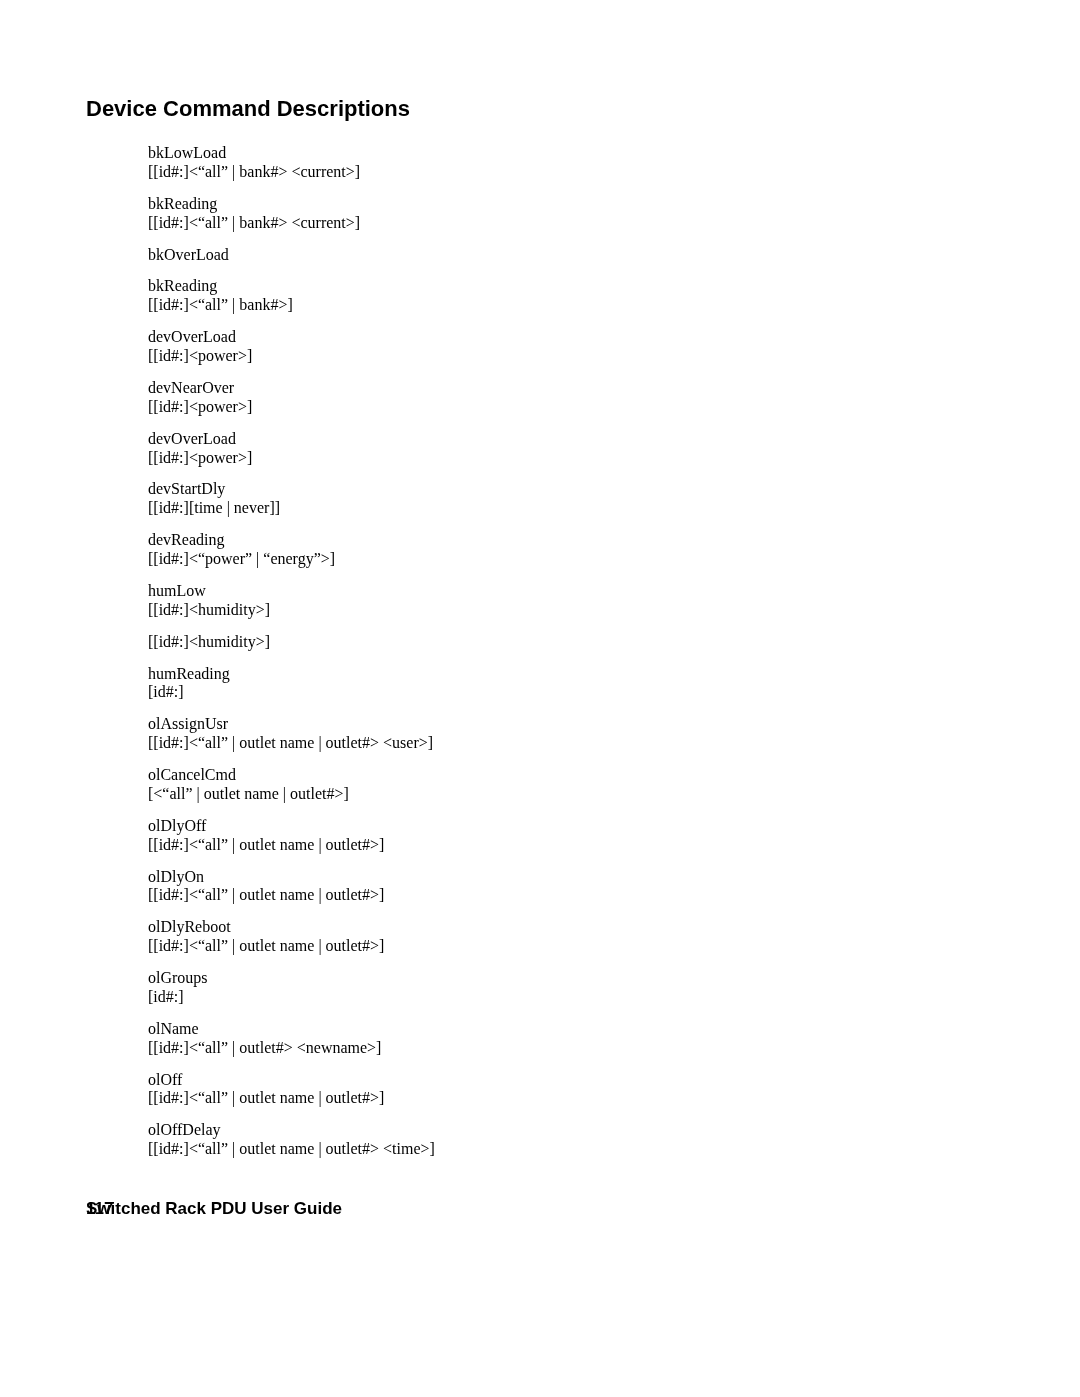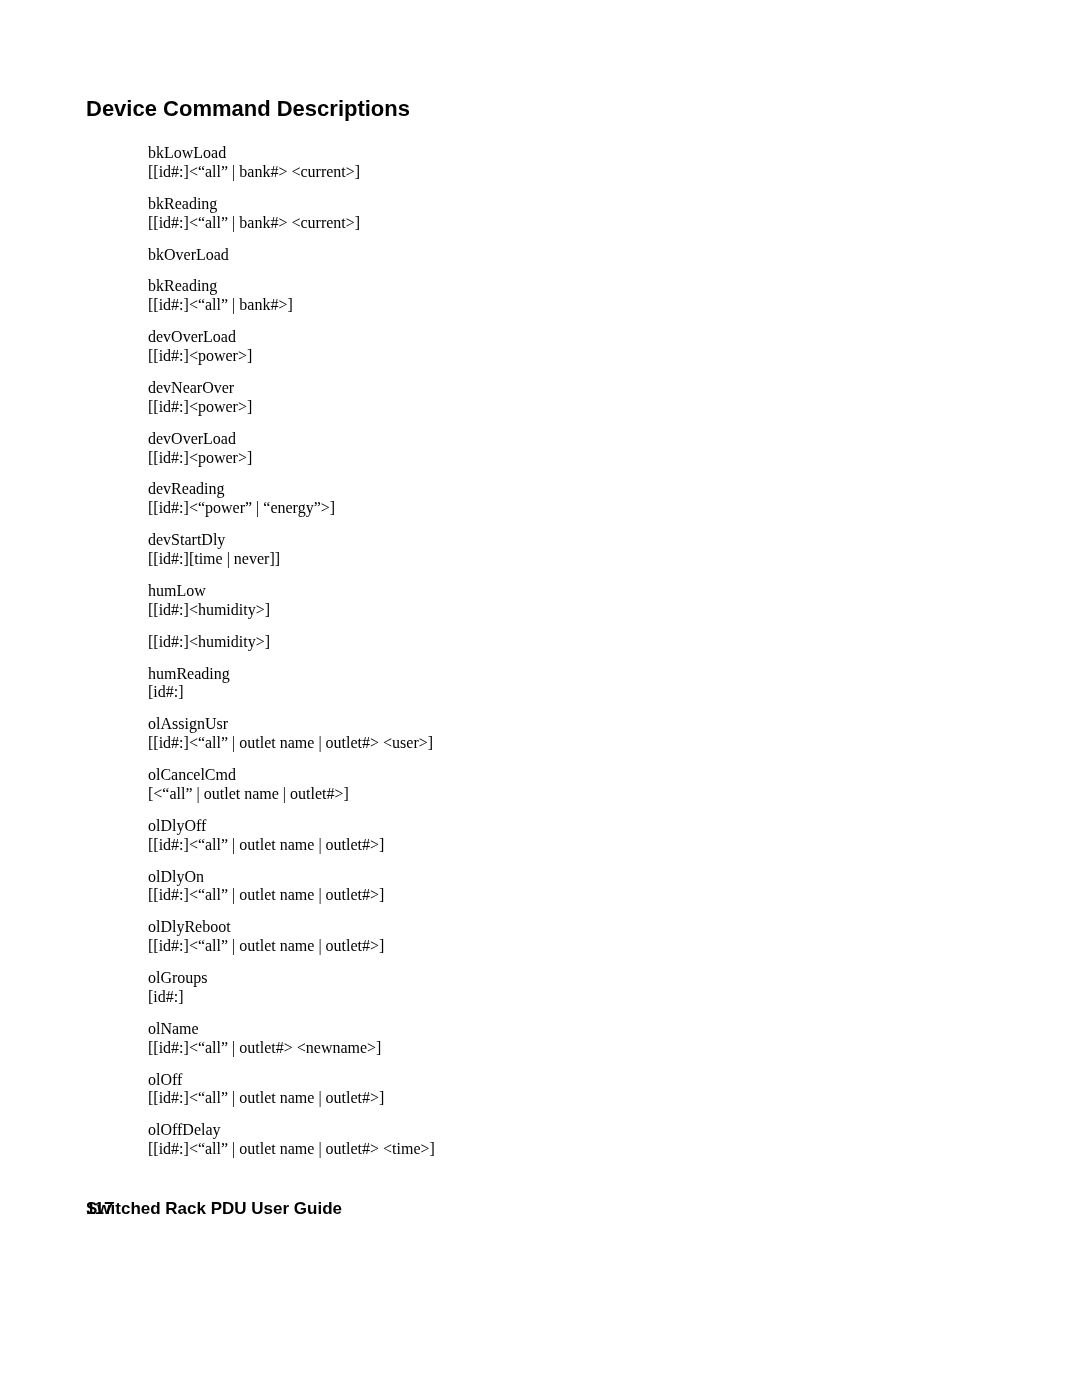--- a/index.html
+++ b/index.html
@@ -90,26 +90,26 @@
     </div>
     <div class="command-block">
       <span class="command-name">devNearOver</span>
       <span class="command-args">[[id#:]&lt;power&gt;]</span>
     </div>
     <div class="command-block">
       <span class="command-name">devOverLoad</span>
       <span class="command-args">[[id#:]&lt;power&gt;]</span>
     </div>
     <div class="command-block">
+      <span class="command-name">devStartDly</span>
+      <span class="command-args">[[id#:][time | never]]</span>
+    </div>
+    <div class="command-block">
       <span class="command-name">devReading</span>
       <span class="command-args">[[id#:]&lt;“power” | “energy”&gt;]</span>
-    </div>
-    <div class="command-block">
-      <span class="command-name">devStartDly</span>
-      <span class="command-args">[[id#:][time | never]]</span>
     </div>
     <div class="command-block">
       <span class="command-name">humLow</span>
       <span class="command-args">[[id#:]&lt;humidity&gt;]</span>
     </div>
     <div class="command-block">
       <span class="command-args">[[id#:]&lt;humidity&gt;]</span>
     </div>
     <div class="command-block">
       <span class="command-name">humReading</span>

